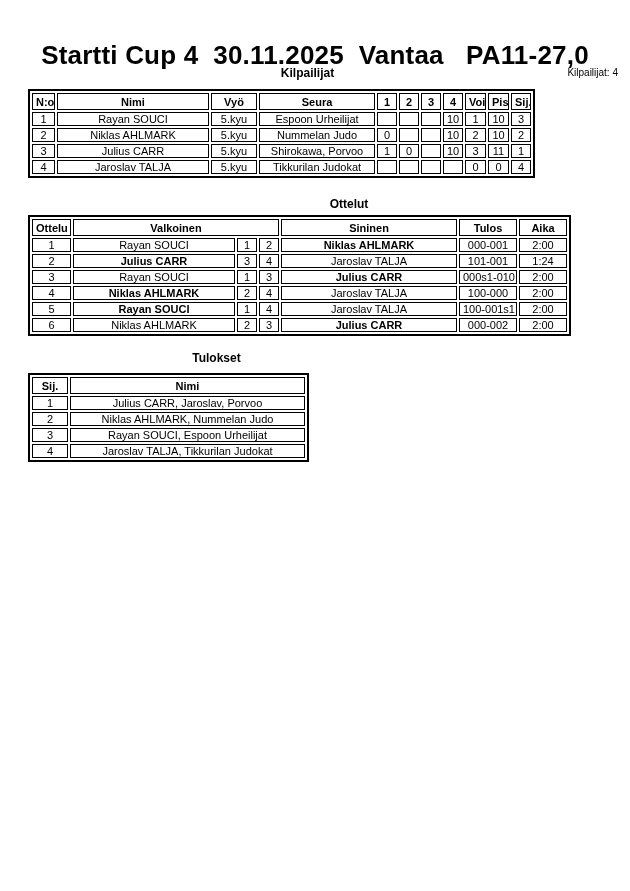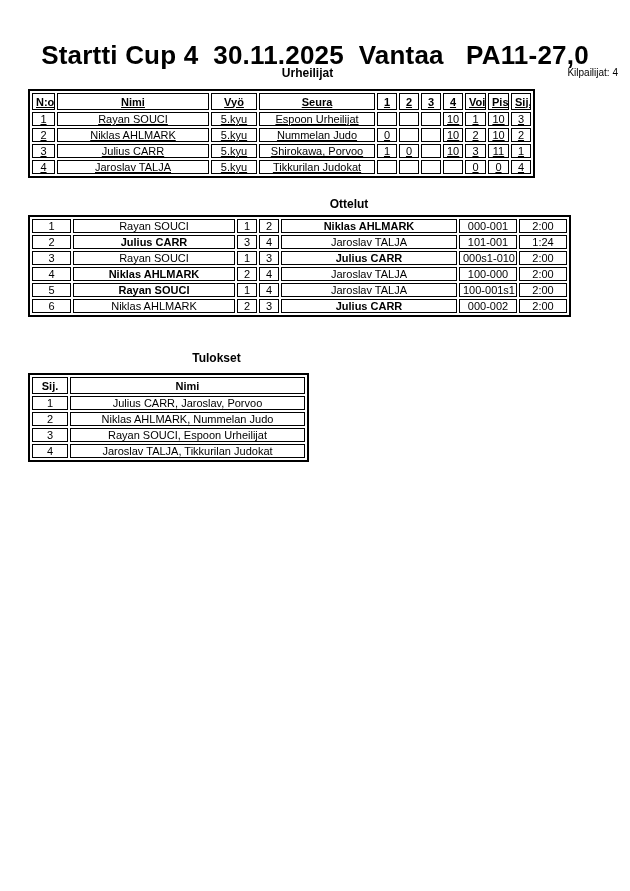--- a/index.html
+++ b/index.html
@@ -23,21 +23,21 @@
   .count-label{
     position:absolute;top:67px;right:12px;font-size:10px;
   }
   table.tbl{
     position:absolute;left:28px;
     border:2px solid #000;
     border-collapse:separate;border-spacing:2px;
     table-layout:fixed;
     background:#fff;
   }
-  .tbl-kilpailijat{top:89px;width:507px;text-decoration:underline;}
+  .tbl-kilpailijat{top:89px;width:507px;}
   .tbl-ottelut{top:215px;width:543px;}
   .tbl-tulokset{top:373px;width:281px;}
   .tbl th,.tbl td{
     border:1px solid #000;
     box-sizing:border-box;
     font-size:11px;line-height:12px;
     vertical-align:middle;
     padding:0 3px;
     overflow:hidden;white-space:nowrap;
     text-align:center;
@@ -50,21 +50,21 @@
   .noR{border-right:none;}
   .noL{border-left:none;}
   .bold{font-weight:bold;}
 </style>
 </head>
 <body>
 
 <div>
 
   <div class="doc-title">Startti Cup 4  30.11.2025  Vantaa   PA11-27,0</div>
-  <div class="sec-title sec-kilpailijat">Urheilijat</div>
+  <div class="sec-title sec-kilpailijat">Kilpailijat</div>
   <div class="count-label">Kilpailijat: 4</div>
 
   <table class="tbl tbl-kilpailijat">
     <colgroup>
       <col style="width:23px">
         <col style="width:152px">
         <col style="width:46px">
         <col style="width:116px">
       <col style="width:20px">
         <col style="width:20px">
@@ -149,20 +149,27 @@
     <colgroup>
       <col style="width:39px">
         <col style="width:162px">
         <col style="width:20px">
         <col style="width:20px">
       <col style="width:176px">
         <col style="width:58px">
         <col style="width:48px">
     </colgroup>
     <tbody>
+        <tr>
+      <th>Ottelu</th>
+      <th colspan="3" class="noR">Valkoinen</th>
+      <th class="noL">Sininen</th>
+      <th>Tulos</th>
+      <th>Aika</th>
+    </tr>
     <tr>
       <td>1</td>
       <td class="lft">Rayan SOUCI</td>
       <td>1</td>
       <td>2</td>
       <td class="lft bold">Niklas AHLMARK</td>
       <td>000-001</td>
       <td>2:00</td>
     </tr>
     <tr>

